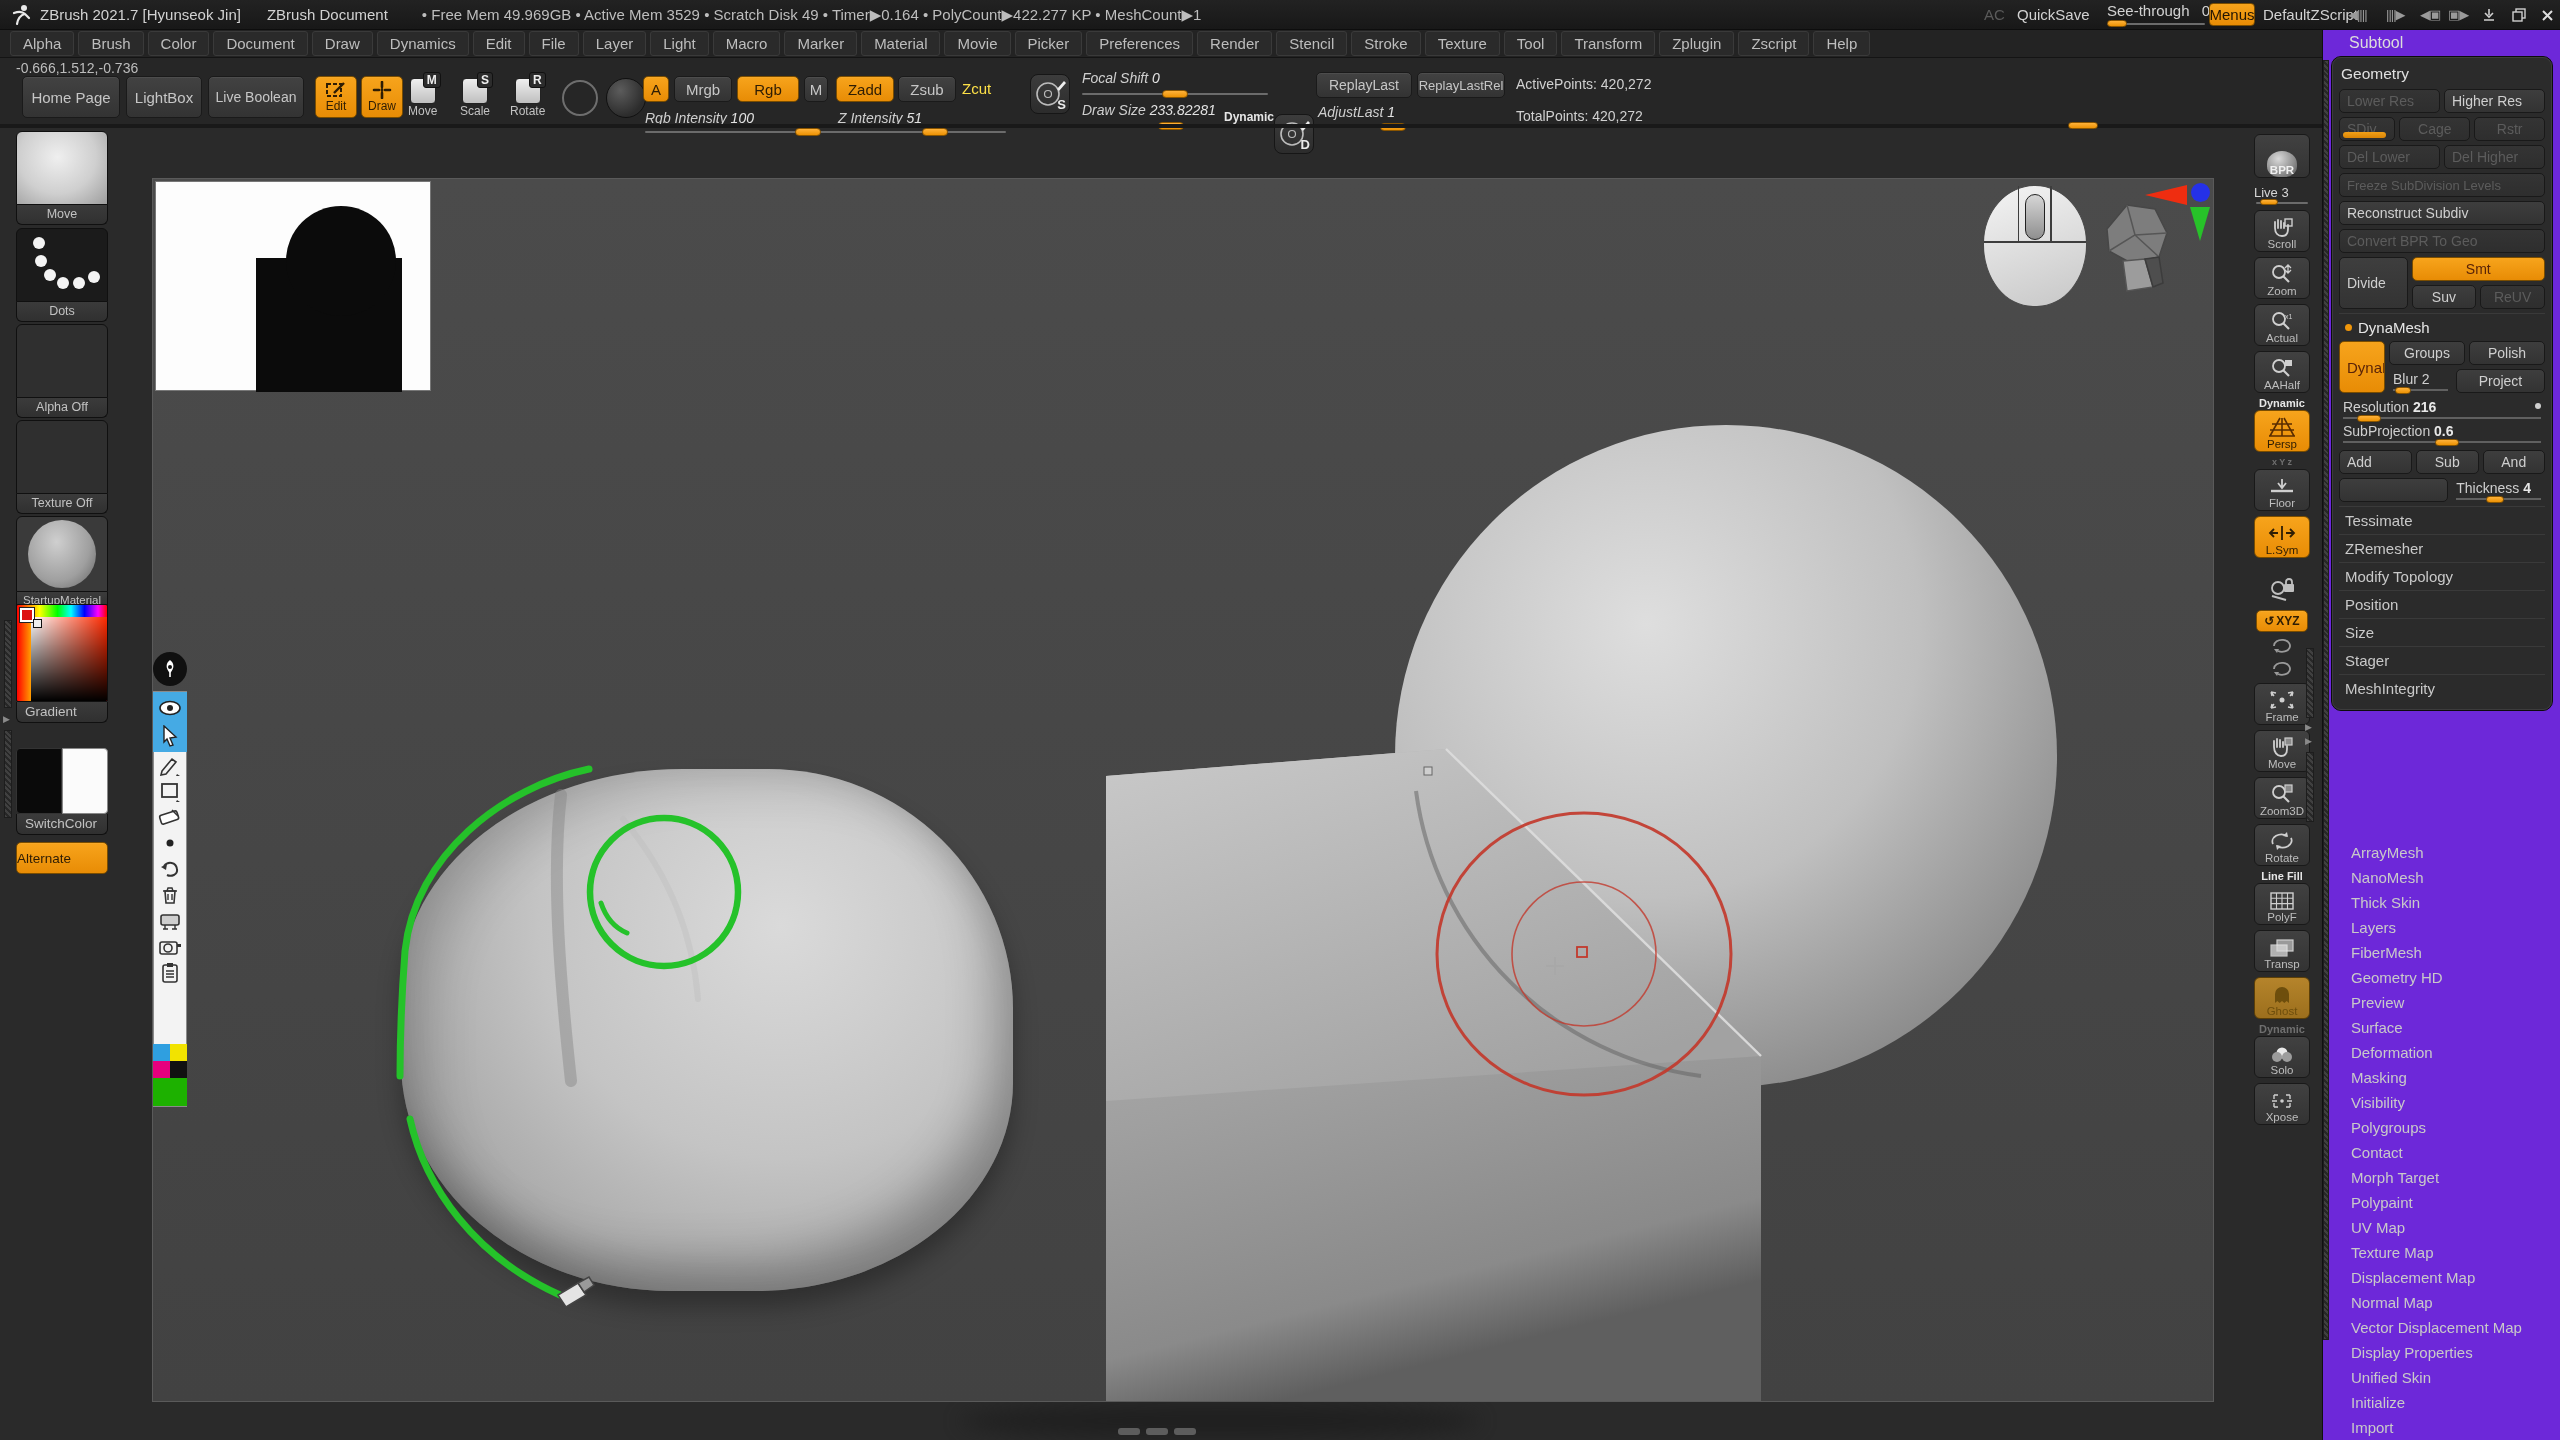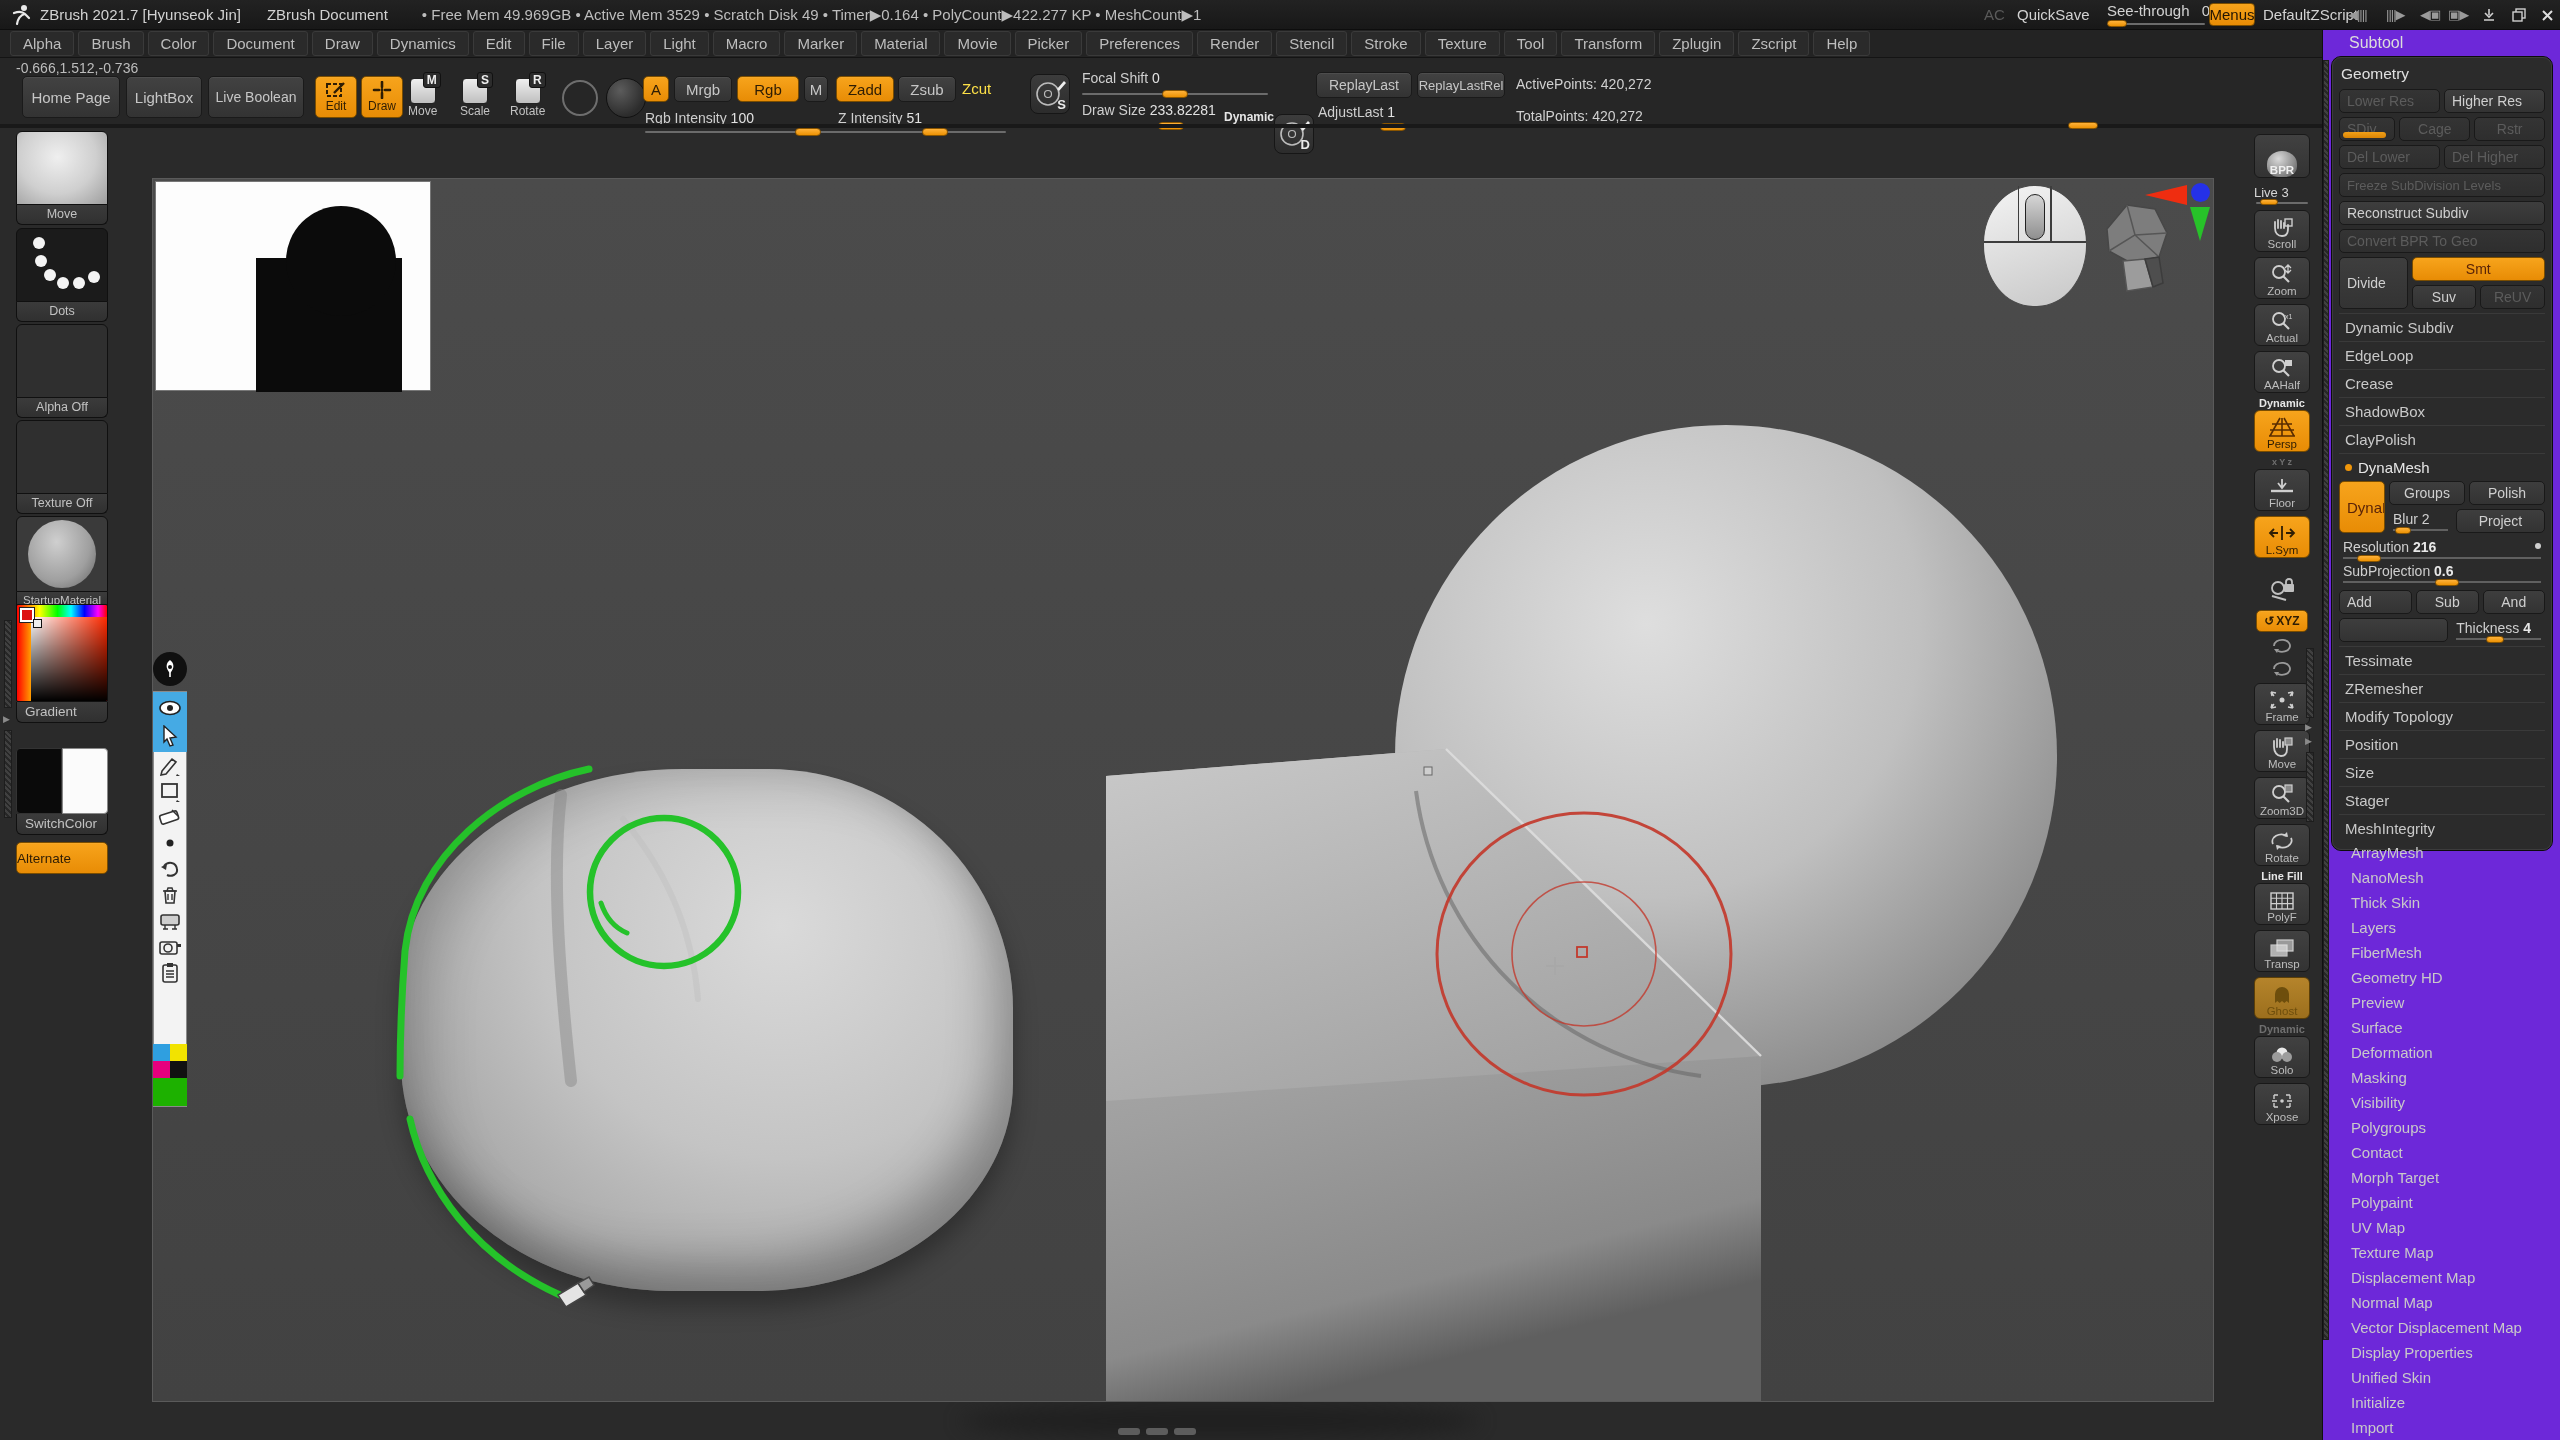--- a/index.html
+++ b/index.html
@@ -5,21 +5,21 @@
   * { margin:0; padding:0; box-sizing:border-box; }
   html,body { width:2560px; height:1440px; overflow:hidden; background:#2a2a2a;
     font-family:"Liberation Sans", sans-serif; color:#c6c6c6; -webkit-font-smoothing:antialiased; }
   .abs { position:absolute; }
 
   
   .btn { display:inline-flex; align-items:center; justify-content:center;
     background:linear-gradient(#424242,#333); border:1px solid #1a1a1a; border-radius:5px;
     color:#c6c6c6; font-size:15px; box-shadow:inset 0 1px 0 rgba(255,255,255,.06); cursor:default; }
   .btn.orange { background:linear-gradient(#f7a41c,#e88c05); color:#2e1d04; border-color:#7a4d00; }
-  .sl-label { font-size:14px; color:#cfcfcf; white-space:nowrap; }
+  .sl-label { font-size:14px; color:#cfcfcf; white-space:nowrap;font-style:italic; }
   .sl-label .val { color:#e2e2e2; }
   .track { position:absolute; height:2px; background:#6b6b6b; border-radius:1px; }
   .handle { position:absolute; width:26px; height:8px; border-radius:4px; top:-3px;
     background:linear-gradient(#ffb23a,#ec9204); border:1px solid #8a5500; }
   .hatch { background:repeating-linear-gradient(45deg,#404040 0 2px,#272727 2px 4px); border:1px solid #1d1d1d; }
   svg.ic { display:block; }
 
   
   #titlebar { position:absolute; left:0; top:0; width:2560px; height:30px;
     background:linear-gradient(#222,#181818); border-bottom:1px solid #0d0d0d;
@@ -772,27 +772,20 @@
           <div class="g-btn c">
               <span>Suv</span>
             </div>
           <div class="g-btn dim c">
               <span>ReUV</span>
             </div>
         </div>
       </div>
     </div>
 
-    <div id="tp-sections">
-        <div class="g-section">Dynamic Subdiv</div>
-        <div class="g-section">EdgeLoop</div>
-        <div class="g-section">Crease</div>
-        <div class="g-section">ShadowBox</div>
-        <div class="g-section">ClayPolish</div>
-      </div>
 
     <div class="g-section" style="display:flex; align-items:center; gap:6px">
       <i style="width:7px; height:7px; border-radius:50%; background:#f0960a; display:inline-block"></i>
       <span style="color:#e6e6e6">DynaMesh</span>
     </div>
 
     <div class="g-row">
       <div class="g-btn orange" style="height:52px; flex:1.15; font-size:15px">
           <span>DynaMesh</span>
         </div>

